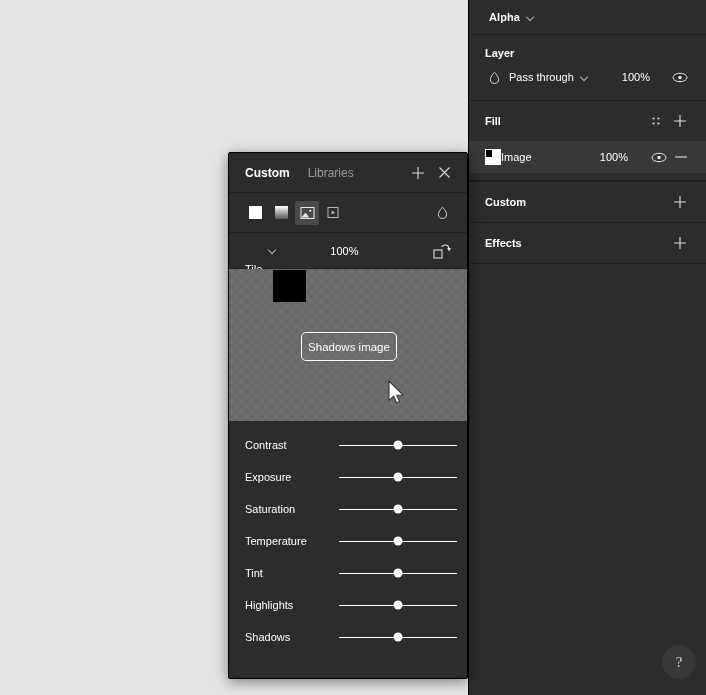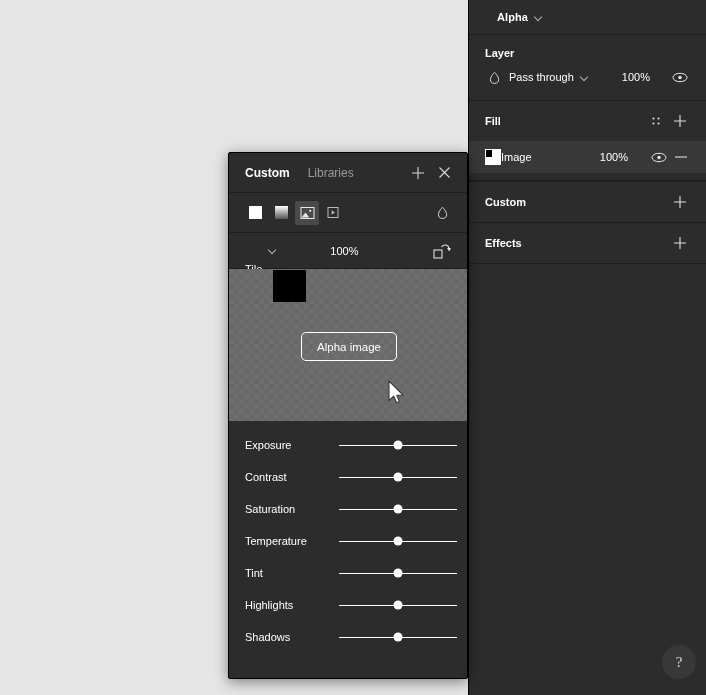--- a/index.html
+++ b/index.html
@@ -32,21 +32,21 @@
   }
 
   .panel-section {
     border-bottom: 1px solid #1e1e1e;
   }
 
   .alpha-row {
     height: 34px;
     display: flex;
     align-items: center;
-    padding-left: 28px;
+    padding-left: 20px;
   }
 
   .alpha-label {
     font-size: 11px;
     font-weight: bold;
     color: #ffffff;
     letter-spacing: 0.1px;
   }
 
   .chev {
@@ -494,33 +494,33 @@
       <svg width="18" height="16" viewBox="0 0 18 16">
           <rect x="1" y="7" width="8" height="8" fill="none" stroke="#e0e0e0" stroke-width="1.1"></rect>
           <path d="M8.5 4 C11 0.8 15.5 1.5 16 5.6" fill="none" stroke="#e0e0e0" stroke-width="1.1"></path>
           <path d="M16.2 8.4 L14.1 4.9 L18 4.9 z" fill="#e0e0e0"></path>
         </svg>
     </span>
   </div>
 
   <div class="preview">
     <div class="black-square"></div>
-    <div class="choose-btn">Alpha image</div>
+    <div class="choose-btn">Shadows image</div>
   </div>
 
   <div class="sliders">
     <div class="slider-row">
+      <span class="slider-label">Contrast</span>
+      <span class="track-wrap">
+        <span class="track"></span>
+        <span class="knob" style="left:50%"></span>
+      </span>
+    </div>
+    <div class="slider-row">
       <span class="slider-label">Exposure</span>
-      <span class="track-wrap">
-        <span class="track"></span>
-        <span class="knob" style="left:50%"></span>
-      </span>
-    </div>
-    <div class="slider-row">
-      <span class="slider-label">Contrast</span>
       <span class="track-wrap">
         <span class="track"></span>
         <span class="knob" style="left:50%"></span>
       </span>
     </div>
     <div class="slider-row">
       <span class="slider-label">Saturation</span>
       <span class="track-wrap">
         <span class="track"></span>
         <span class="knob" style="left:50%"></span>

